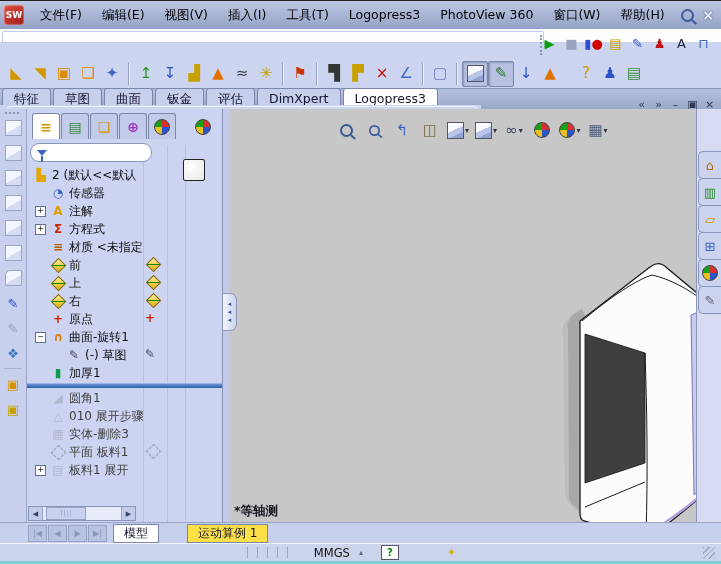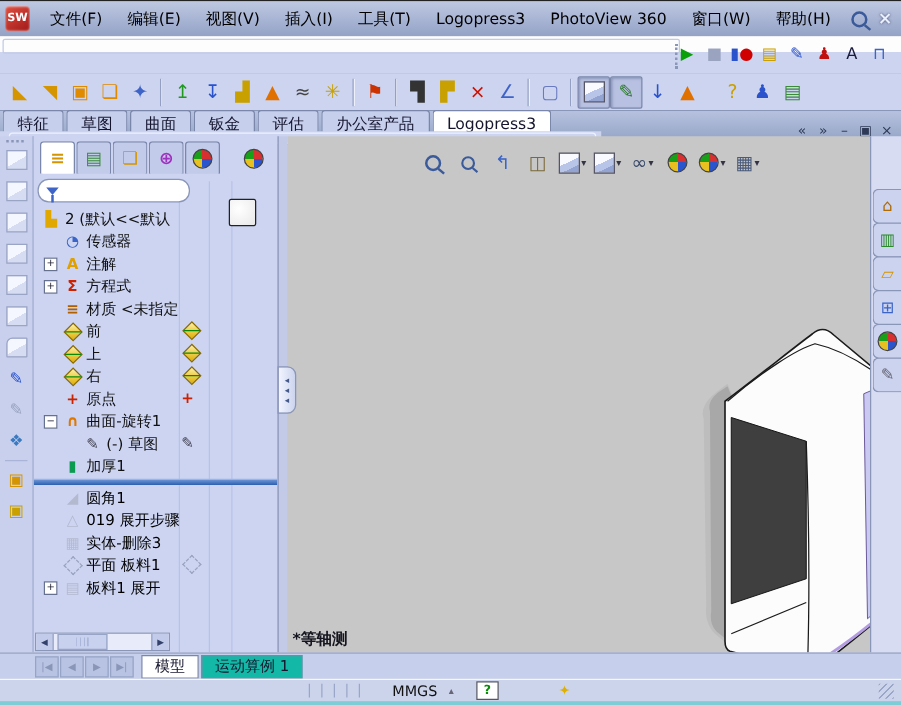--- a/index.html
+++ b/index.html
@@ -67,21 +67,21 @@
   .funnel:after{content:"";position:absolute;left:-1px;top:0px;width:2px;height:6px;background:#3f64c8;}
   #swatch{position:absolute;left:156px;top:50px;width:20px;height:20px;background:radial-gradient(circle at 35% 35%,#fff,#e8e8e8);
     border:1px solid #222;border-radius:2px;}
   #tree{position:absolute;left:0;top:57px;width:195px;}
   .trow{height:18px;display:flex;align-items:center;position:relative;}
   .trow .ticon{width:16px;display:flex;justify-content:center;font-size:12px;font-weight:bold;flex:none;}
   .tlabel{margin-left:3px;white-space:nowrap;overflow:hidden;max-width:94px;font-size:12px;}
   .ind0{padding-left:6px;} .ind1{padding-left:23px;} .ind2{padding-left:39px;}
   .expbox{position:absolute;left:8px;top:4px;width:9px;height:9px;background:#fff;border:1px solid #66718f;
     font-size:8px;line-height:7px;text-align:center;color:#223;}
-  .trow.gray .tlabel{color:#000000;} .trow.gray .ticon{opacity:.55;filter:grayscale(.5);}
+  .trow.gray .tlabel{color:#404040;} .trow.gray .ticon{opacity:.55;filter:grayscale(.5);}
   .piwrap{width:16px;height:15px;position:relative;flex:none;}
   .ic-plane{position:absolute;left:3px;top:2px;width:9px;height:9px;transform:rotate(45deg);
     background:linear-gradient(135deg,#fff0a0,#dfae00);border:1px solid #8a6a00;}
   .ic-plane:after{content:"";position:absolute;left:-2px;top:4px;width:13px;height:1px;background:#0a8a0a;transform:rotate(-45deg);}
   .ic-plane.outline{background:none;border:1px dashed #99a3bd;}
   .ic-plane.outline:after{display:none;}
   .sideic{position:absolute;left:118px;top:1px;}
   #rollback{height:4px;margin:1px 0;background:linear-gradient(#6a93d4,#2a5fb0);border-top:1px solid #9ab4e4;}
   
   #pscroll{position:absolute;left:1px;bottom:1px;width:106px;height:13px;background:#e7ebfa;border:1px solid #8a96b8;display:flex;}
@@ -102,21 +102,21 @@
   
   #taskpane{position:absolute;left:696px;top:108px;width:25px;height:413px;background:#d7dcf2;border-left:1px solid #8a96b8;box-sizing:border-box;}
   .tpbtn{position:absolute;left:1px;width:22px;height:26px;background:#ccd3ee;border:1px solid #8a96b8;
     border-right:none;border-radius:5px 0 0 5px;display:flex;align-items:center;justify-content:center;}
   
   #bottomstrip{position:absolute;left:0;top:521px;width:721px;height:21px;background:#c6cfec;border-top:1px solid #9aa6c8;
     display:flex;align-items:center;box-sizing:border-box;}
   .navbtn{width:17px;height:15px;background:#b8c2e2;border:1px solid #98a4c6;color:#8a96b8;font-size:8px;
     display:flex;align-items:center;justify-content:center;margin-left:1px;}
   .sheettab{height:17px;padding:0 10px;display:flex;align-items:center;font-size:12px;color:#15152e;
-    background:#14b8a6;border:1px solid #7a86aa;margin-left:2px;}
+    background:#fde047;border:1px solid #7a86aa;margin-left:2px;}
   .sheettab.active{background:#fff;}
   #statusbar{position:absolute;left:0;top:542px;width:721px;height:18px;background:#ccd4ec;border-top:1px solid #f4f7ff;
     display:flex;align-items:center;box-sizing:border-box;}
   #statusapp{margin-left:4px;font-family:"DejaVu Sans Mono","Liberation Mono",monospace;font-size:12px;}
   .tick{width:1px;height:11px;background:#9aa6c8;margin-left:9px;}
   #units{margin-left:26px;font-size:11.5px;color:#111;}
   #unitsdd{font-size:8px;color:#667;margin-left:9px;}
   #helpbox{margin-left:18px;width:16px;height:13px;background:#fff;border:1px solid #556;
     color:#0a8a0a;font-weight:bold;font-size:10px;display:flex;align-items:center;justify-content:center;}
   #tipicon{margin-left:48px;color:#e0b000;font-size:11px;}
@@ -260,21 +260,21 @@
       </span>
     </div>
 
   <div id="tabbar">
     <div id="ctabs" style="display:flex;align-items:flex-start;">
         <span class="ctab">特征</span>
         <span class="ctab">草图</span>
         <span class="ctab">曲面</span>
         <span class="ctab">钣金</span>
         <span class="ctab">评估</span>
-        <span class="ctab">办公室产品</span>
+        <span class="ctab">DimXpert</span>
         <span class="ctab active">Logopress3</span>
       </div>
     <div id="winctl">
         <span>«</span>
         <span>»</span>
         <span>–</span>
         <span>▣</span>
         <span>×</span>
       </div>
   </div>
@@ -416,21 +416,21 @@
           <span class="ticon" style="color: rgb(10, 154, 80);">▮</span>
           <span class="tlabel">加厚1</span>
         </div>
         <div id="rollback"></div>
         <div class="trow ind1 gray">
           <span class="ticon" style="color: rgb(154, 164, 192);">◢</span>
           <span class="tlabel">圆角1</span>
         </div>
         <div class="trow ind1 gray">
           <span class="ticon" style="color: rgb(154, 164, 192);">△</span>
-          <span class="tlabel">019 展开步骤</span>
+          <span class="tlabel">010 展开步骤</span>
         </div>
         <div class="trow ind1 gray">
           <span class="ticon" style="color: rgb(154, 164, 192);">▦</span>
           <span class="tlabel">实体-删除3</span>
         </div>
         <div class="trow ind1 gray">
           <span class="piwrap">
             <span class="ic-plane outline"></span>
           </span>
           <span class="tlabel">平面 板料1</span>
@@ -556,21 +556,21 @@
     </div>
 
   <div id="bottomstrip">
     <div style="width:27px;"></div>
     <div id="navbtns" style="display:flex;">
         <div class="navbtn">|◀</div>
         <div class="navbtn">◀</div>
         <div class="navbtn">▶</div>
         <div class="navbtn">▶|</div>
       </div>
-    <div id="sheettabs" style="display:flex;margin-left:4px;">
+    <div id="sheettabs" style="display:flex;margin-left:4px;gap:26px;">
         <div class="sheettab active">模型</div>
         <div class="sheettab">运动算例 1</div>
       </div>
   </div>
 
   <div id="statusbar">
     <span class="tick" style="margin-left:auto;"></span>
     <span class="tick"></span>
     <span class="tick"></span>
     <span class="tick"></span>

